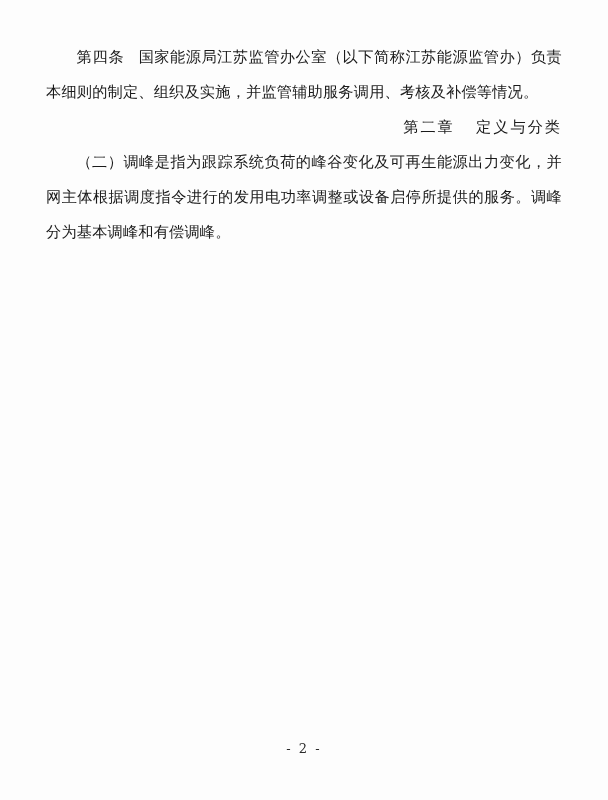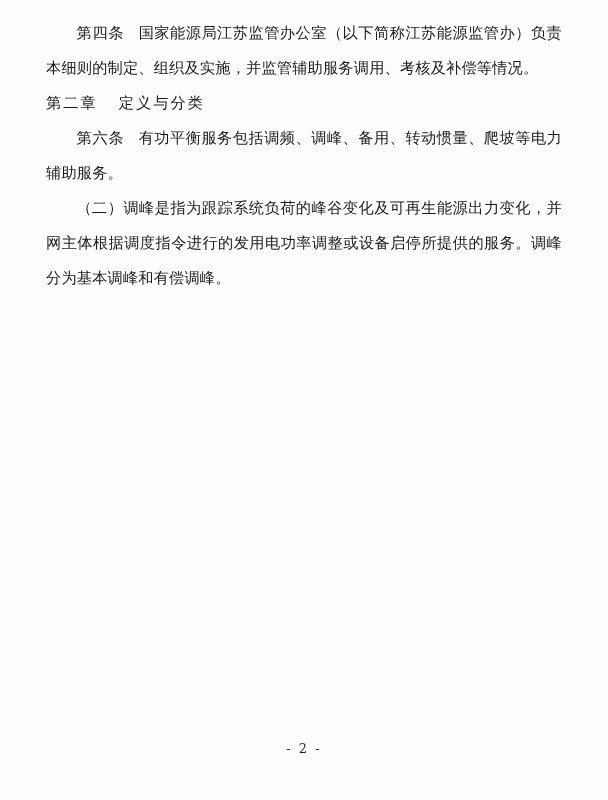--- a/index.html
+++ b/index.html
@@ -12,38 +12,38 @@
     height: 800px;
     font-family: "DejaVu Serif", "Liberation Serif", serif;
     color: #1a1a1a;
     overflow: hidden;
   }
   .page {
     position: relative;
     width: 608px;
     height: 800px;
     box-sizing: border-box;
-    padding: 16px 46px 0 46px;
+    padding: 40px 46px 0 46px;
     background: #fdfdfd;
   }
   .doc-body {
     font-size: 15.2px;
     line-height: 35px;
     letter-spacing: 0.2px;
     text-align: justify;
     text-justify: inter-character;
   }
   .para {
     margin: 0;
     text-indent: 2em;
     white-space: normal;
   }
   .para.heading {
     text-indent: 0;
-    text-align: left;
+    text-align: right;
     letter-spacing: 2px;
   }
   .para.heading .h-gap {
     display: inline-block;
     width: 1.4em;
   }
   .term {
     letter-spacing: 0.6px;
   }
   .term-gap {
@@ -67,21 +67,20 @@
 
 <div class="page">
   <div class="doc-body">
 
     <p class="para"><span class="term">第四条</span><span class="term-gap"></span><span>国家能源局江苏监管办公室（以下简称江苏能源监管办）负责本细则的制定、组织及实施，并监管辅助服务调用、考核及补偿等情况。</span></p>
 
 
     <p class="para heading"><span>第二章</span><span class="h-gap"></span><span>定义与分类</span></p>
 
 
-    <p class="para"><span class="term">第六条</span><span class="term-gap"></span><span>有功平衡服务包括调频、调峰、备用、转动惯量、爬坡等电力辅助服务。</span></p>
 
 
 
 
     <p class="para"><span>（二）调峰是指为跟踪系统负荷的峰谷变化及可再生能源出力变化，并网主体根据调度指令进行的发用电功率调整或设备启停所提供的服务。调峰分为基本调峰和有偿调峰。</span></p>
 
   </div>
 
   <div class="page-number">- 2 -</div>
 </div>

